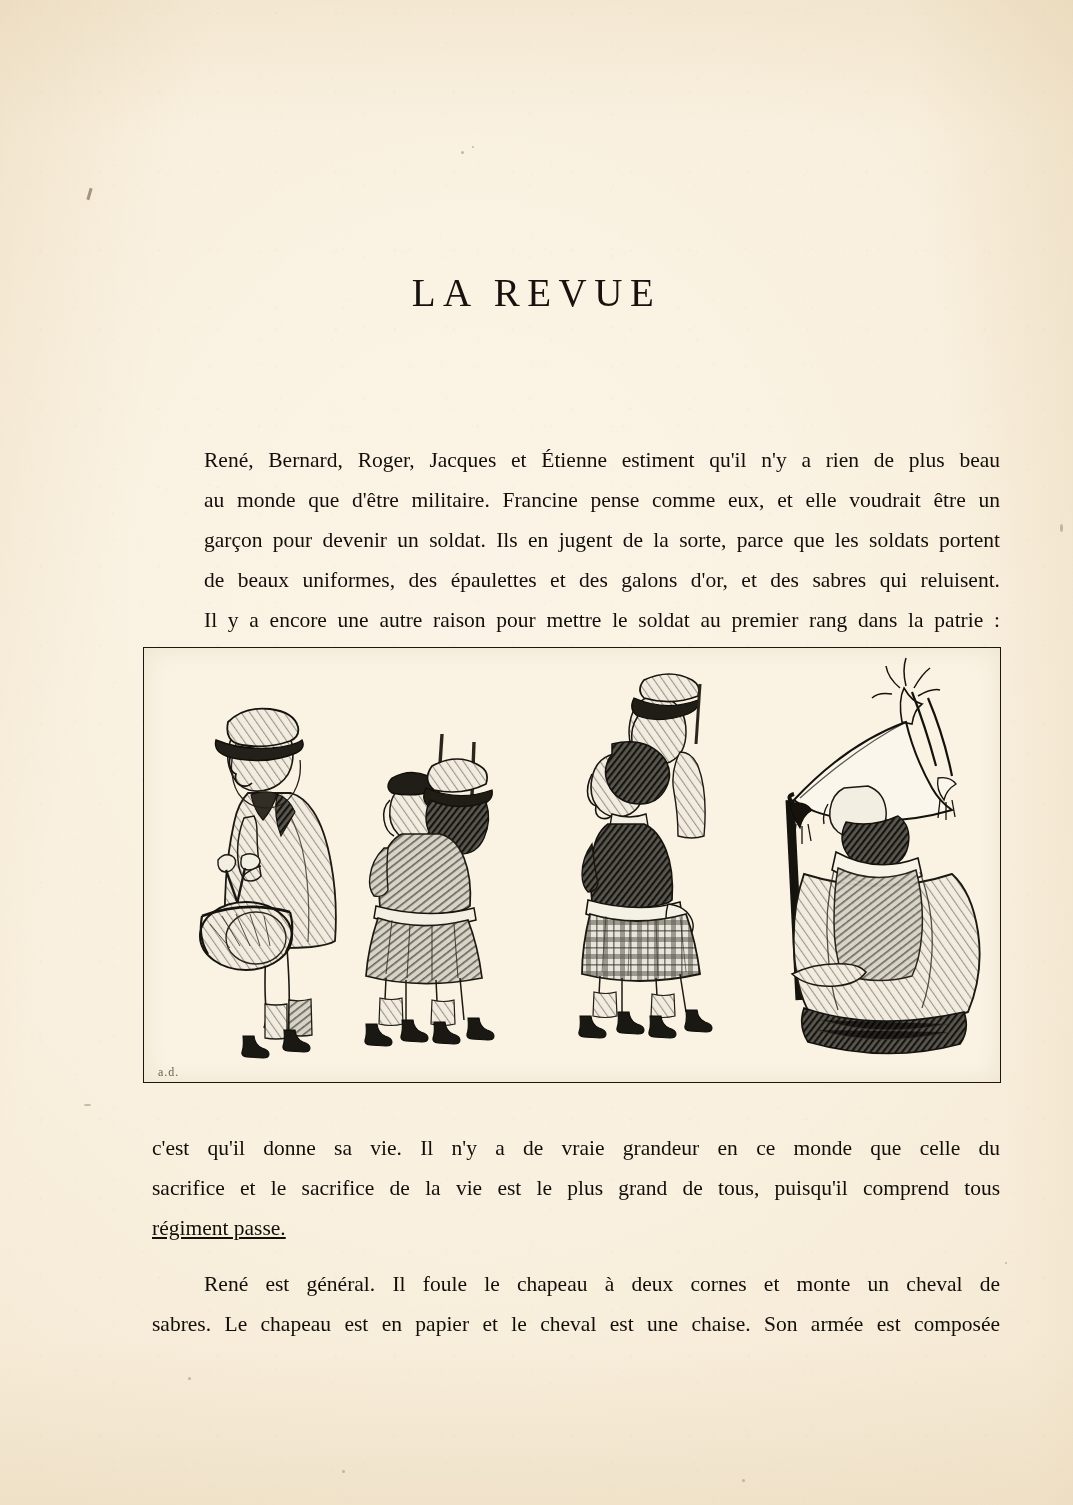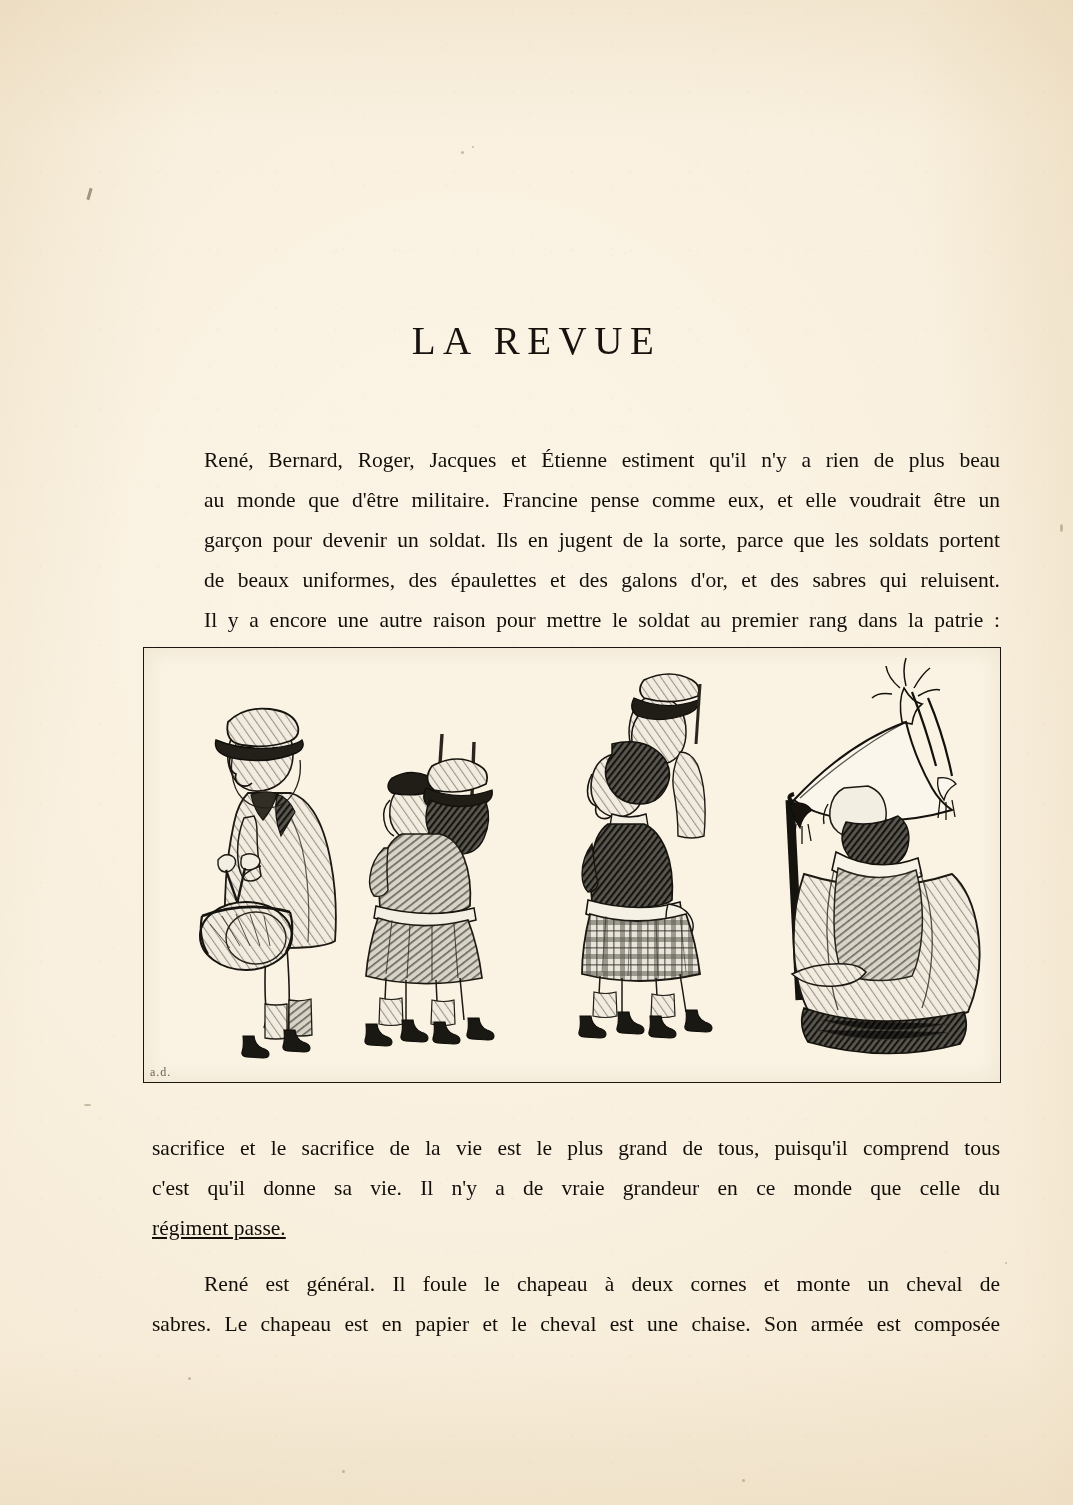--- a/index.html
+++ b/index.html
@@ -49,21 +49,20 @@
   .title {
     position: absolute;
     top: 270px;
     left: 0;
     width: 1073px;
     text-align: center;
     font-size: 39px;
     letter-spacing: 7.5px;
     color: #17120d;
     font-family: "Liberation Serif", "DejaVu Serif", serif;
-    margin-top: 48px;
   }
 
   
   .col {
     position: absolute;
     left: 136px;
     width: 880px;
     font-size: 21.5px;
     line-height: 40px;
     text-align: justify;
@@ -91,21 +90,21 @@
     width: 856px;
     height: 434px;
     border: 1.6px solid #1b1710;
     background: #faf3e4;
     overflow: hidden;
     box-shadow: inset 0 0 26px rgba(196,172,130,0.22);
   }
   .plate-inner { position: absolute; inset: 0; }
   .sig {
     position: absolute;
-    left: 6px;
+    left: 14px;
     bottom: 2px;
     font-size: 12px;
     letter-spacing: 1px;
     color: #4c4334;
     opacity: .82;
     font-family: "Liberation Serif", "DejaVu Serif", serif;
   }
   svg { display:block; }
 </style>
 </head>
@@ -353,22 +352,22 @@
               <path d="M672 382 q64 18 134 2"></path>
           </g>
         </g>
       </svg>
     </div>
     <div class="sig">a.d.</div>
   </div>
 
   <div class="col block-bottom">
     <p>
+      <span class="line">c'est qu'il donne sa vie. Il n'y a de vraie grandeur en ce monde que celle du</span>
       <span class="line">sacrifice et le sacrifice de la vie est le plus grand de tous, puisqu'il comprend tous</span>
-      <span class="line">c'est qu'il donne sa vie. Il n'y a de vraie grandeur en ce monde que celle du</span>
       <span class="line last">régiment passe.</span>
     </p>
     <p>
       <span class="line ind">René est général. Il foule le chapeau à deux cornes et monte un cheval de</span>
       <span class="line">sabres. Le chapeau est en papier et le cheval est une chaise. Son armée est composée</span>
     </p>
   </div>
 
 </div>
 

